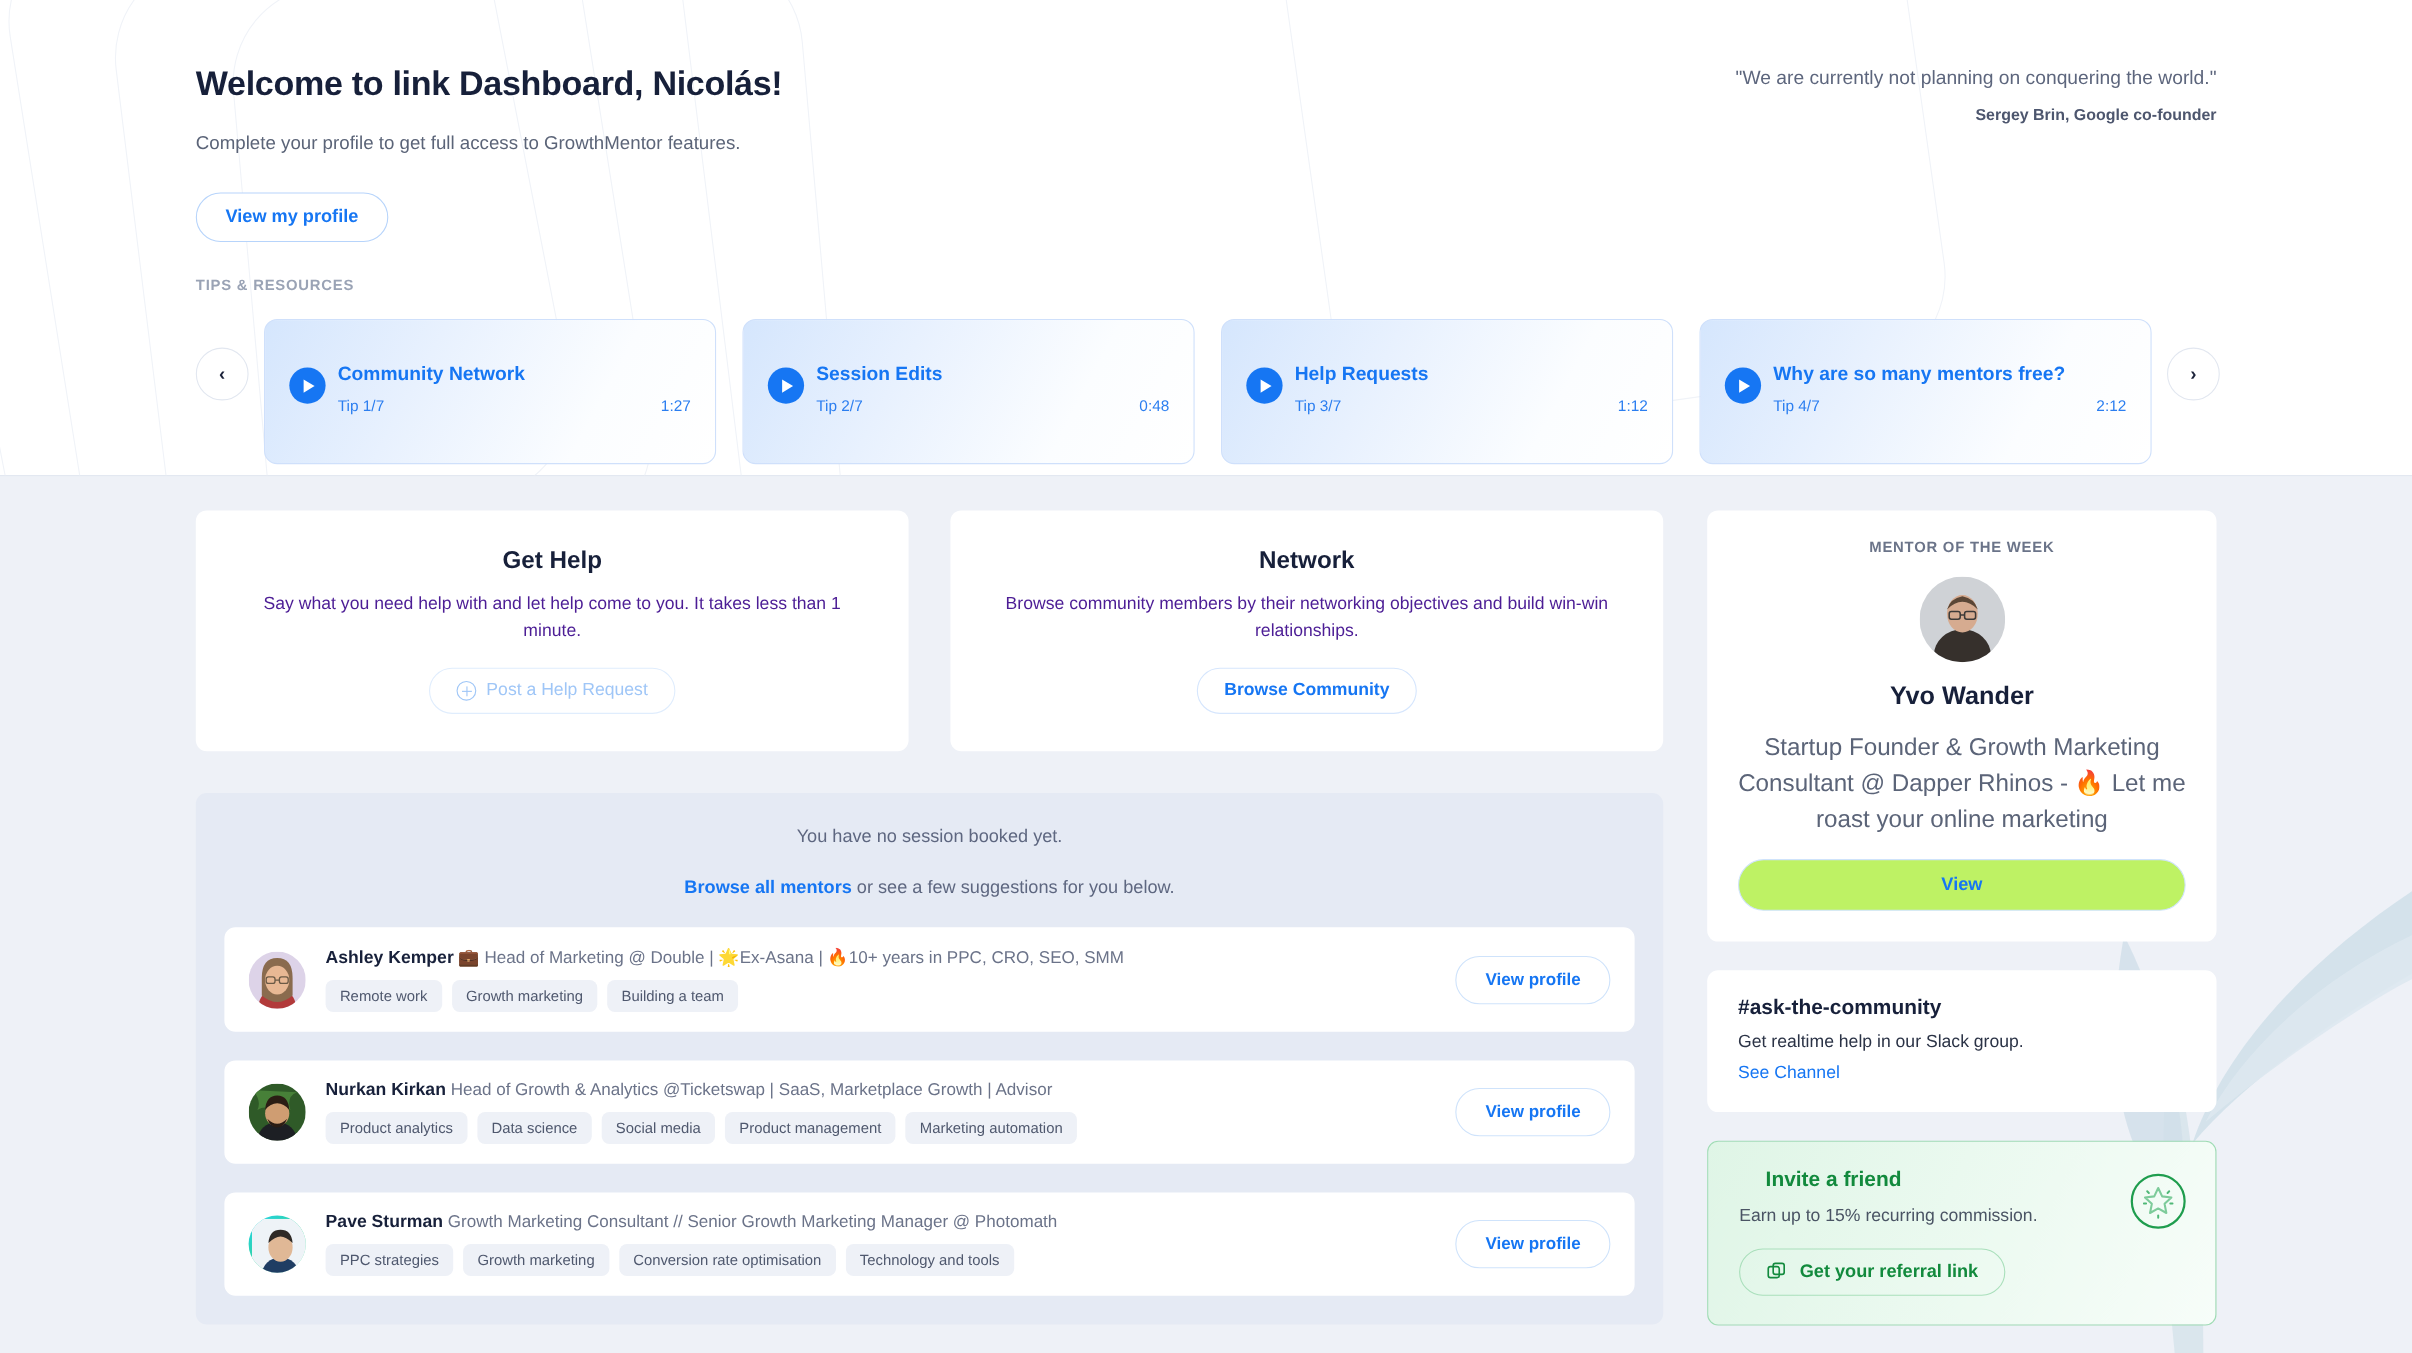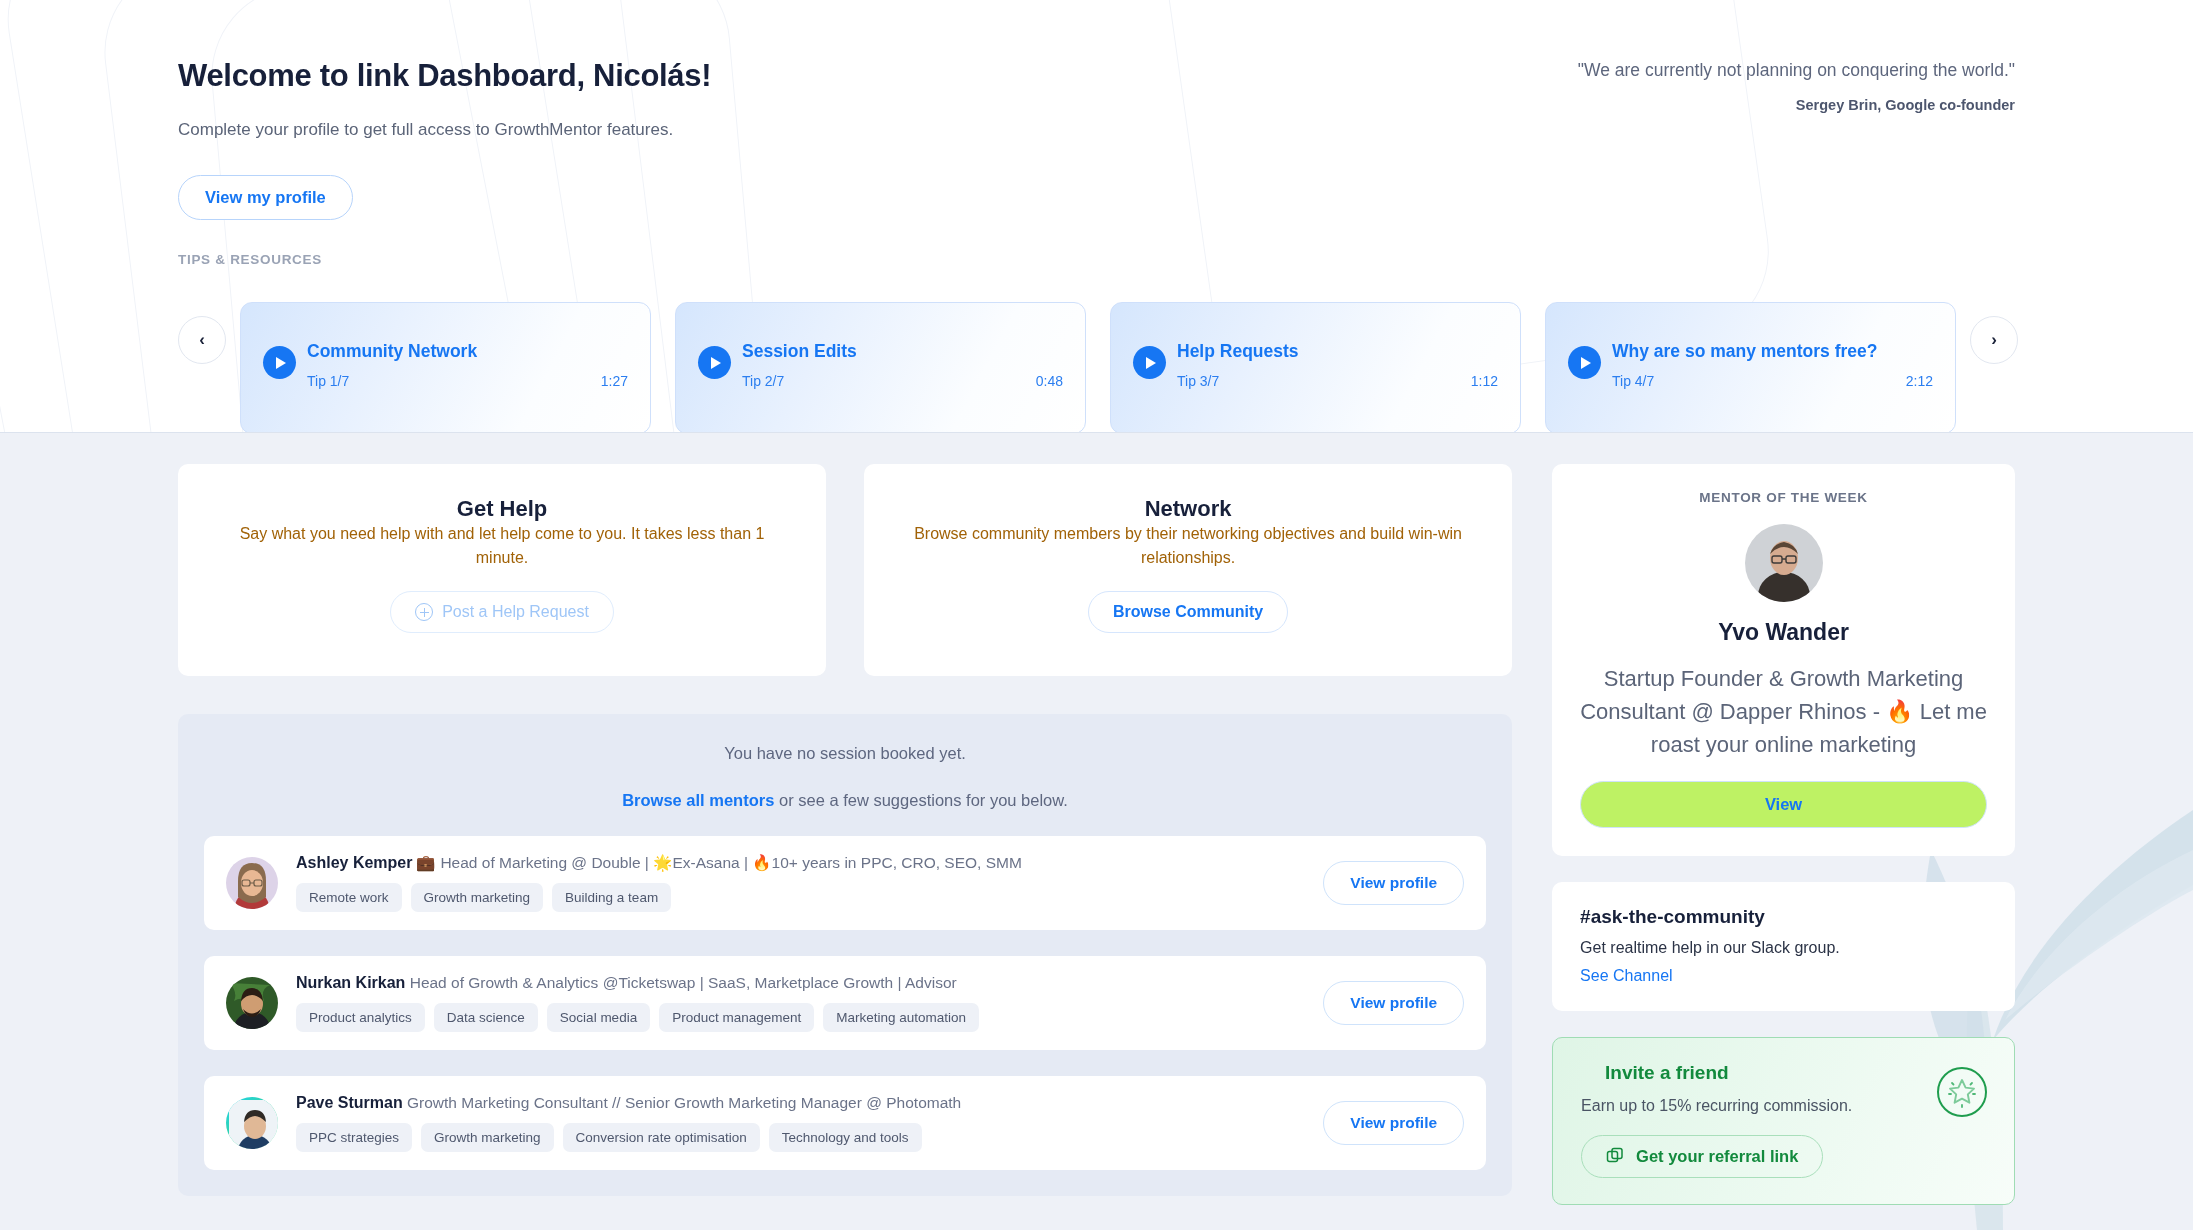--- a/index.html
+++ b/index.html
@@ -62,21 +62,21 @@
   .car-arrow {
     position: absolute; top: 30px;
     width: 48px; height: 48px; border-radius: 50%;
     border: 1px solid #e2e7f0; background: #fff;
     display: flex; align-items: center; justify-content: center;
     cursor: pointer; color: #1b2239; font-size: 17px; font-weight: bold;
   }
   .car-arrow.left { left: 0; }
   .car-arrow.right { right: 0; }
   .car-track {
-    position: absolute; left: 62px; right: 62px; top: 16px;
+    position: absolute; left: 62px; right: 62px; top: 4px;
     display: flex; gap: 24px;
   }
   .tip-card {
     flex: 1 1 0; height: 132px;
     border: 1px solid #cfe0fb; border-radius: 12px;
     background: linear-gradient(118deg, #d5e6fd 0%, #e8f1fe 35%, #fbfdff 72%, #ffffff 100%);
     position: relative; cursor: pointer;
   }
   .play-btn {
     position: absolute; left: 22px; top: 43px;
@@ -114,22 +114,22 @@
 
   
   .two-cards { display: flex; gap: 38px; }
   .flat-card {
     flex: 1; background: #fff; border-radius: 10px;
     padding: 32px 30px 34px; text-align: center;
     min-height: 212px;
   }
   .fc-title { font-size: 22px; font-weight: bold; color: #17203a; }
   .fc-desc {
-    font-size: 16px; color: #a16207; line-height: 1.48;
-    padding: 0 16px;
+    font-size: 16px; color: #4c1d95; line-height: 1.48;
+    margin-top: 16px; padding: 0 16px;
   }
   .fc-btn {
     margin-top: 22px; display: inline-flex; align-items: center; gap: 9px;
     border: 1px solid #d6e6fd; background: #fff; border-radius: 26px;
     padding: 11px 24px; font-size: 16px; font-weight: bold;
     font-family: inherit; cursor: pointer; color: #1676f3;
   }
   .fc-btn.muted { color: #9fc6f7; border-color: #e0edfd; font-weight: normal; }
   .circ-plus {
     width: 18px; height: 18px; border-radius: 50%;

